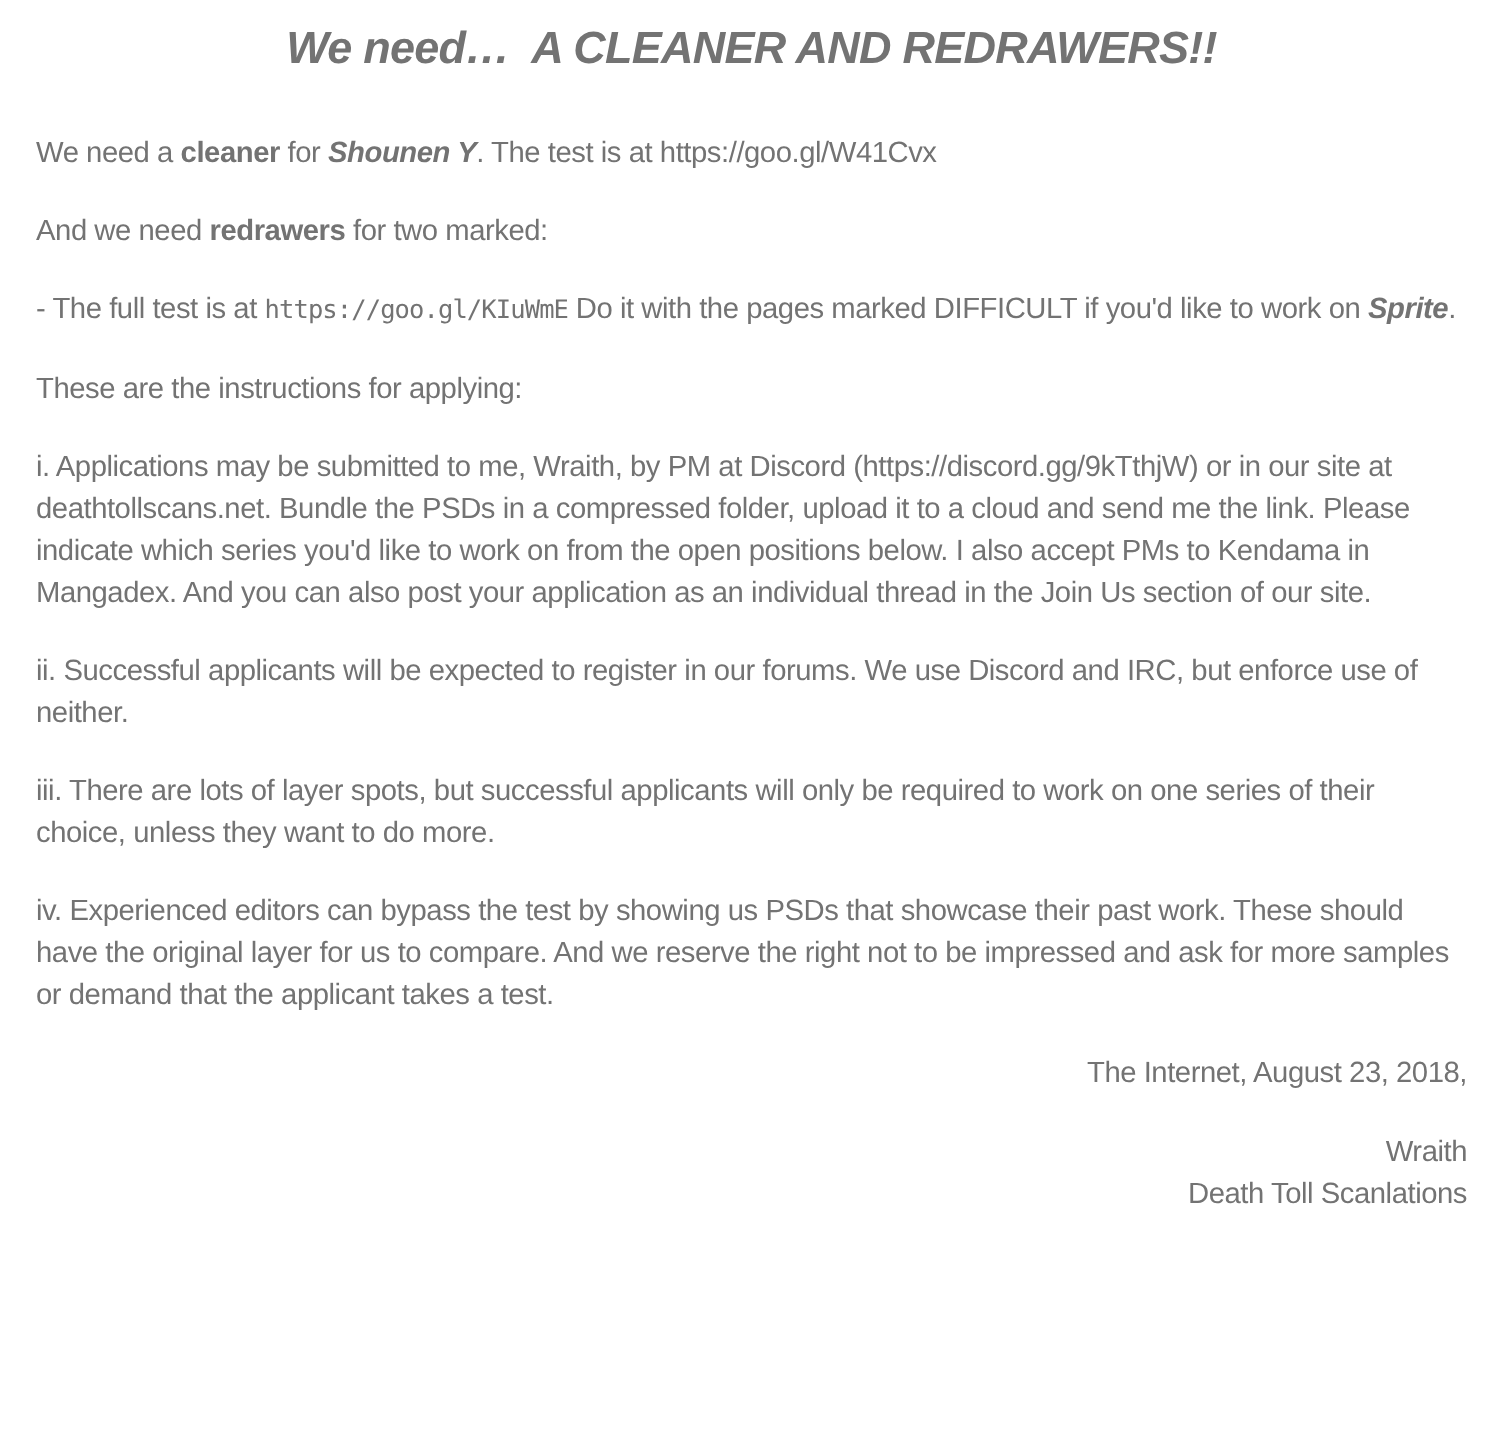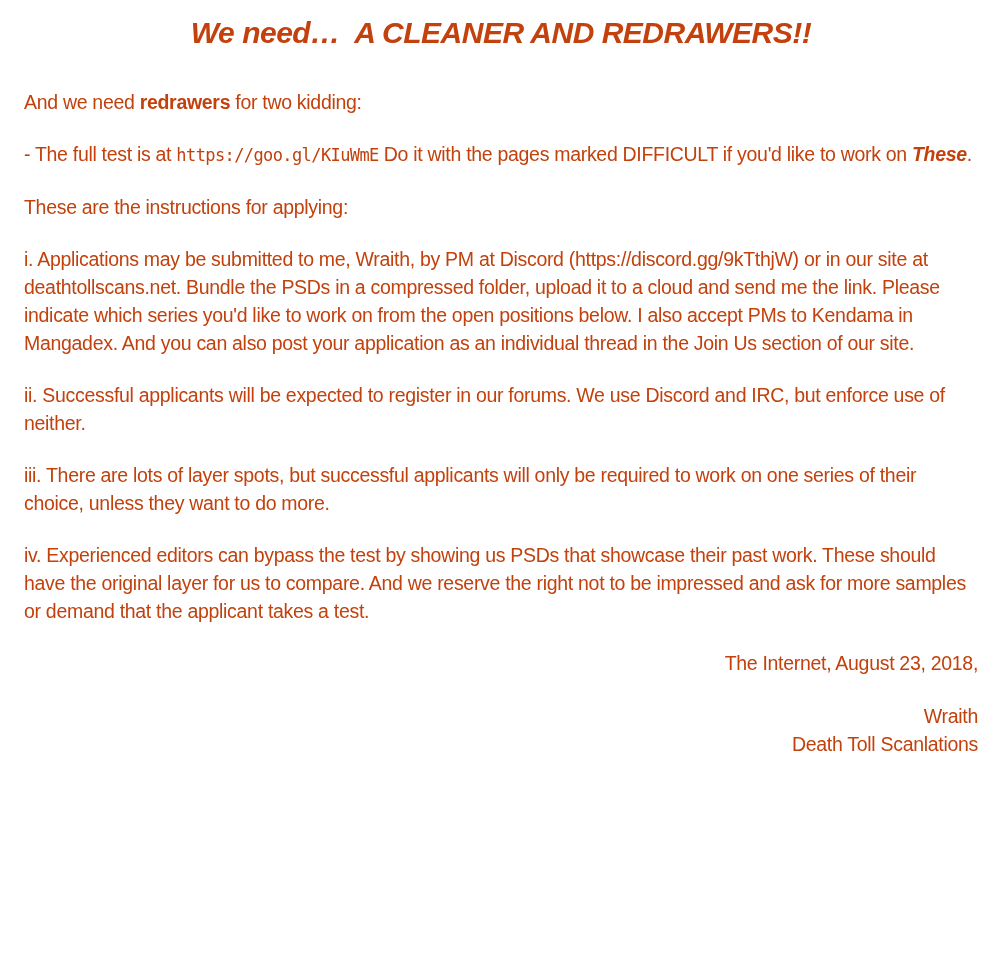--- a/index.html
+++ b/index.html
@@ -8,21 +8,21 @@
     background: #ffffff;
   }
   .page {
     position: relative;
     width: 1000px;
     height: 960px;
     box-sizing: border-box;
     padding: 10px 22px 0 24px;
     overflow: hidden;
     background: #ffffff;
-    color: #c2410c;
+    color: #737373;
     font-family: "Liberation Sans", sans-serif;
     font-size: 19.5px;
     line-height: 28px;
     letter-spacing: -0.3px;
   }
   .title {
     font-size: 30px;
     line-height: 38px;
     font-weight: bold;
     font-style: italic;
@@ -58,24 +58,25 @@
   }
 </style>
 </head>
 <body>
 
 <div class="page">
 
   <h1 class="title">We need…  A CLEANER AND REDRAWERS!!</h1>
 
 
+  <p><span>We need a </span><span class="b">cleaner</span><span> for </span><span class="bi">Shounen Y</span><span>. The test is at </span><span>https://goo.gl/W41Cvx</span></p>
 
-  <p><span>And we need </span><span class="b">redrawers</span><span> for two kidding:</span></p>
+  <p><span>And we need </span><span class="b">redrawers</span><span> for two marked:</span></p>
 
-  <p><span>- The full test is at </span><span class="mono">https://goo.gl/KIuWmE</span><span> Do it with the pages marked DIFFICULT if you'd like to work on </span><span class="bi">These</span><span>.</span></p>
+  <p><span>- The full test is at </span><span class="mono">https://goo.gl/KIuWmE</span><span> Do it with the pages marked DIFFICULT if you'd like to work on </span><span class="bi">Sprite</span><span>.</span></p>
 
 
   <p><span>These are the instructions for applying:</span></p>
 
   <p><span>i. Applications may be submitted to me, Wraith, by PM at Discord (</span><span>https://discord.gg/9kTthjW</span><span>) or in our site at deathtollscans.net. Bundle the PSDs in a compressed folder, upload it to a cloud and send me the link. Please indicate which series you'd like to work on from the open positions below. I also accept PMs to Kendama in Mangadex. And you can also post your application as an individual thread in the Join Us section of our site.</span></p>
 
   <p><span>ii. Successful applicants will be expected to register in our forums. We use Discord and IRC, but enforce use of neither.</span></p>
 
   <p><span>iii. There are lots of layer spots, but successful applicants will only be required to work on one series of their choice, unless they want to do more.</span></p>
 

